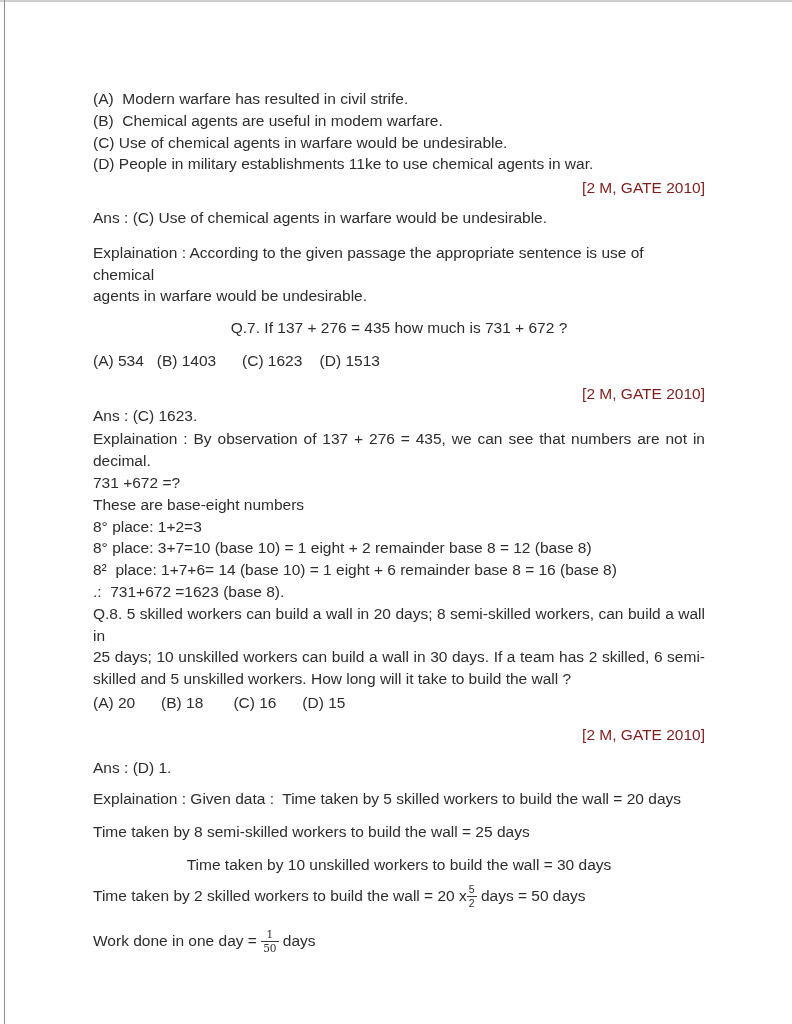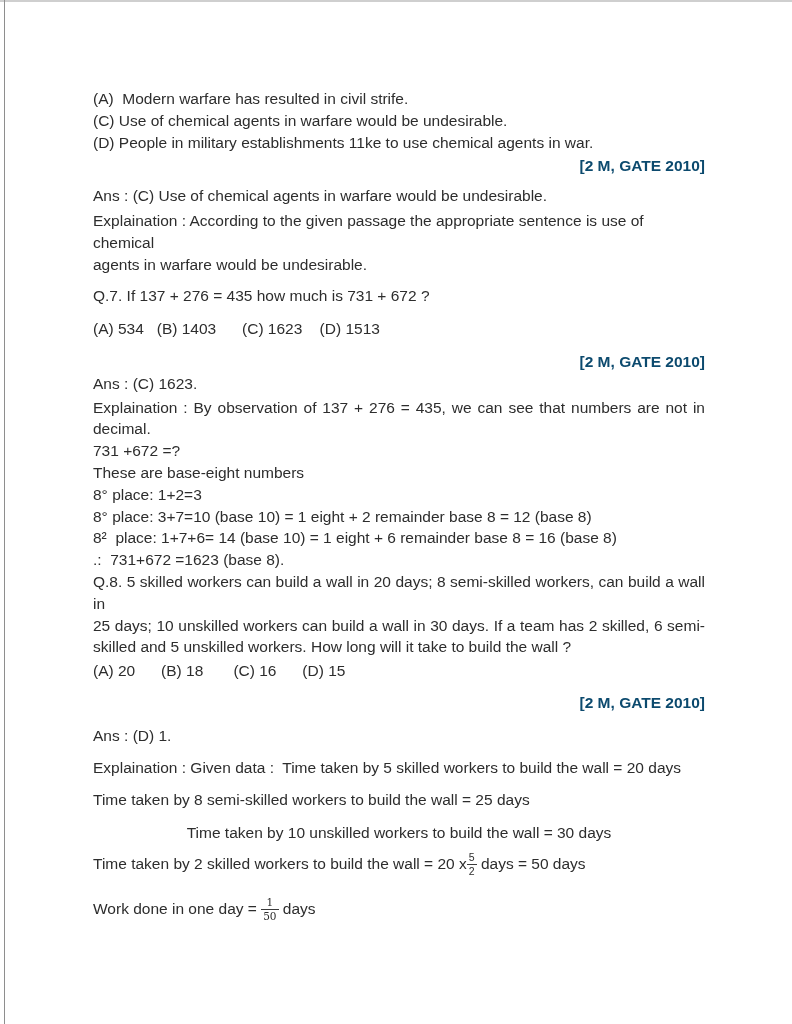--- a/index.html
+++ b/index.html
@@ -13,32 +13,32 @@
   .page { position: relative; width: 792px; height: 1024px; background: #fff; }
   .top-border { position: absolute; top: 0; left: 0; width: 792px; height: 2px; background: #cfcfcf; }
   .left-border { position: absolute; top: 0; left: 4px; width: 1px; height: 1024px; background: #8e8e8e; }
   .content {
     position: absolute; left: 93px; top: 0; width: 612px;
     padding-top: 88px;
     font-size: 15.5px; line-height: 21.8px;
   }
   .line { white-space: pre-wrap; }
   .just { white-space: normal; text-align: justify; text-align-last: justify; }
-  .mark { font-weight: bold; color: #0c4a6e; text-align: right; white-space: normal; }
+  .mark { font-weight: normal; color: #7f1d1d; text-align: right; white-space: normal; }
   .frac {
     display: inline-flex; flex-direction: column; align-items: center;
     vertical-align: middle; line-height: 1.05; font-size: 10.5px; color: #2d2d2d;
   }
   .frac .num { padding: 0 2px 1px 2px; }
   .frac .den { border-top: 1px solid #3a3a3a; padding: 1px 2px 0 2px; }
   .frac.serif { font-family: "DejaVu Serif", serif; }
   .m-mark1 { margin-top: 2px; }
   .m-ans6  { margin-top: 8px; }
-  .m-expl6 { margin-top: 3px; }
-  .m-q7    { margin-top: 10px; }
+  .m-expl6 { margin-top: 13px; }
+  .m-q7    { margin-top: 10px; text-align: center; }
   .m-q7opts{ margin-top: 11px; }
   .m-mark2 { margin-top: 11px; }
   .m-ans7  { margin-top: 0; }
   .m-expl7 { margin-top: 2px; }
   .m-q8para{ margin-top: 0; }
   .m-q8opts{ margin-top: 2px; }
   .m-mark3 { margin-top: 10px; }
   .m-ans8  { margin-top: 11px; }
   .m-expl8 { margin-top: 10px; }
   .m-t8    { margin-top: 11px; }
@@ -50,20 +50,21 @@
 <body>
 
 <div class="page">
   <div class="top-border"></div>
   <div class="left-border"></div>
 
   <div class="content">
 
     <div>
         <div class="line">(A)  Modern warfare has resulted in civil strife.</div>
+        <div class="line">(B)  Chemical agents are useful in modem warfare.</div>
         <div class="line">(C) Use of chemical agents in warfare would be undesirable.</div>
         <div class="line">(D) People in military establishments 11ke to use chemical agents in war.</div>
       </div>
 
     <div class="line mark m-mark1">[2 M, GATE 2010]</div>
 
     <div class="line m-ans6">Ans : (C) Use of chemical agents in warfare would be undesirable.</div>
 
     <div class="m-expl6">
         <div class="line">Explaination : According to the given passage the appropriate sentence is use of chemical</div>

